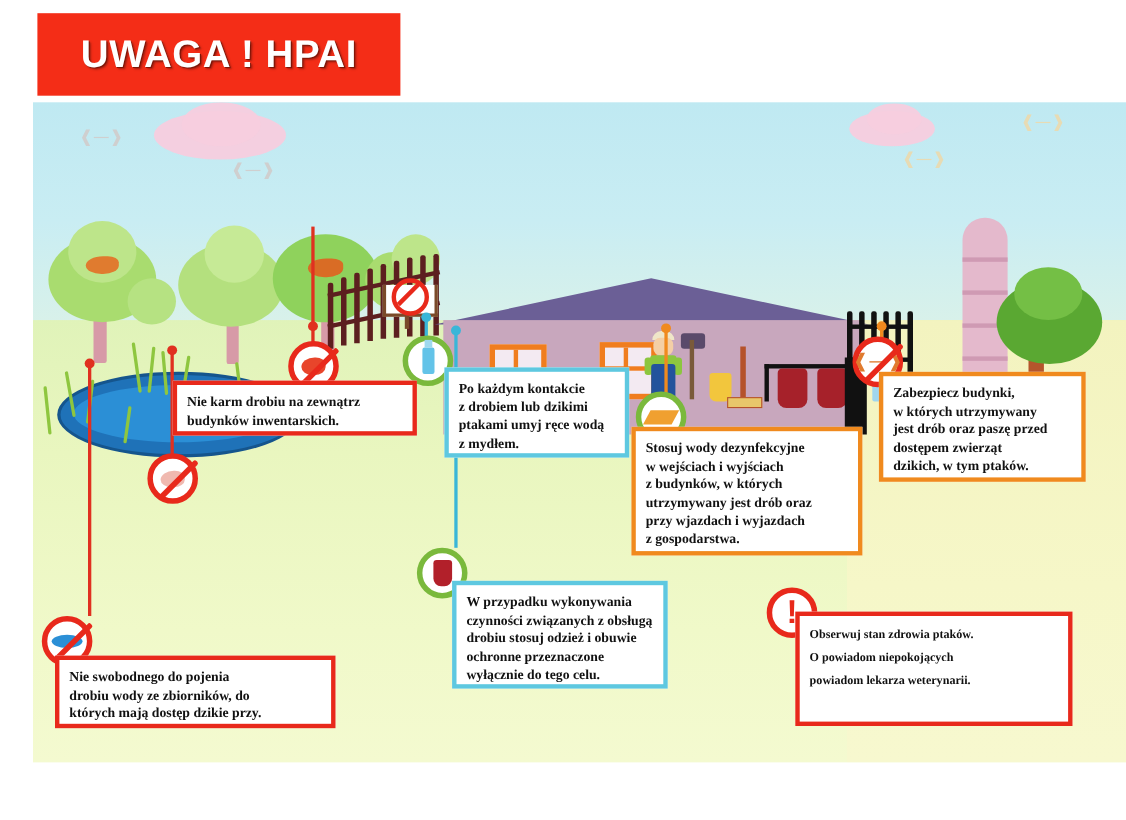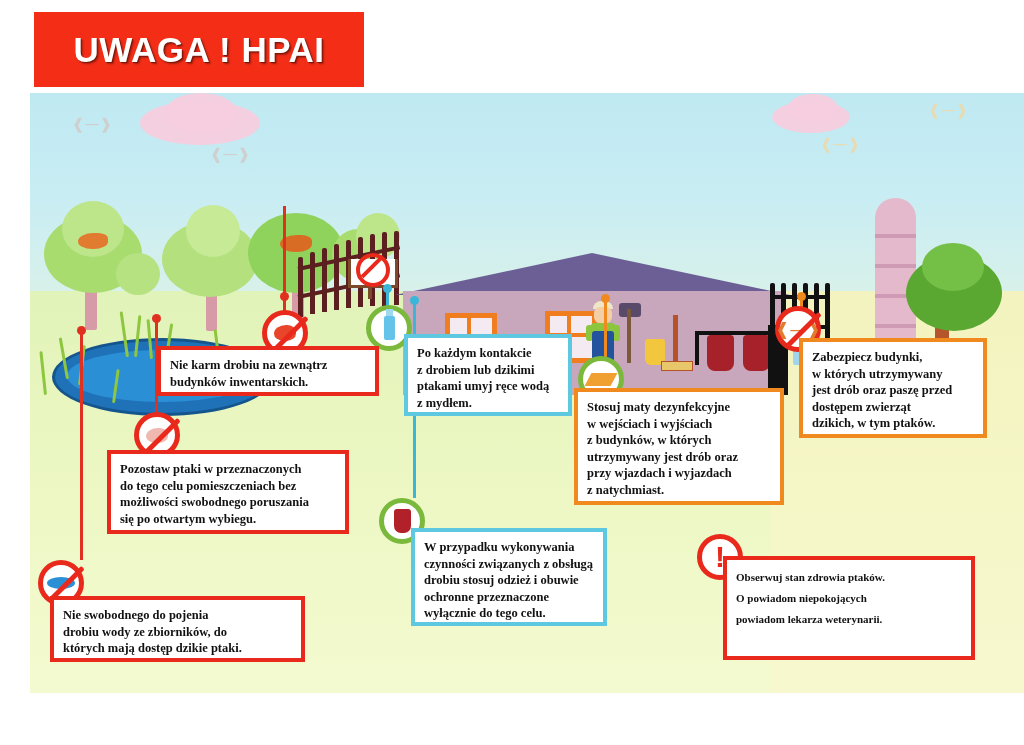--- a/index.html
+++ b/index.html
@@ -374,55 +374,49 @@
   </div>
 
   <div class="card blue" style="left:404px;top:334px;width:168px;height:82px;">
     <p>Po każdym kontakcie</p>
     <p>z drobiem lub dzikimi</p>
     <p>ptakami umyj ręce wodą</p>
     <p>z mydłem.</p>
   </div>
 
   <div class="card orange" style="left:574px;top:388px;width:210px;height:117px;">
-    <p>Stosuj maty dezynfekcyjne</p>
+    <p>Stosuj wody dezynfekcyjne</p>
     <p>w wejściach i wyjściach</p>
     <p>z budynków, w których</p>
     <p>utrzymywany jest drób oraz</p>
     <p>przy wjazdach i wyjazdach</p>
-    <p>z natychmiast.</p>
+    <p>z gospodarstwa.</p>
   </div>
 
   <div class="card orange" style="left:799px;top:338px;width:188px;height:100px;">
     <p>Zabezpiecz budynki,</p>
     <p>w których utrzymywany</p>
     <p>jest drób oraz paszę przed</p>
     <p>dostępem zwierząt</p>
     <p>dzikich, w tym ptaków.</p>
   </div>
 
-  <div class="card red" style="left:107px;top:450px;width:242px;height:84px;">
-    <p>Pozostaw ptaki w przeznaczonych</p>
-    <p>do tego celu pomieszczeniach bez</p>
-    <p>możliwości swobodnego poruszania</p>
-    <p>się po otwartym wybiegu.</p>
-  </div>
 
   <div class="card blue" style="left:411px;top:528px;width:196px;height:98px;">
     <p>W przypadku wykonywania</p>
     <p>czynności związanych z obsługą</p>
     <p>drobiu stosuj odzież i obuwie</p>
     <p>ochronne przeznaczone</p>
     <p>wyłącznie do tego celu.</p>
   </div>
 
   <div class="card red" style="left:50px;top:596px;width:255px;height:66px;">
     <p>Nie swobodnego do pojenia</p>
     <p>drobiu wody ze zbiorników, do</p>
-    <p>których mają dostęp dzikie ptaki.</p>
+    <p>których mają dostęp dzikie przy.</p>
   </div>
 
   <div class="card red big" style="left:723px;top:556px;width:252px;height:104px;">
     <p>Obserwuj stan zdrowia ptaków.</p>
     <p>O powiadom niepokojących</p>
     <p>powiadom lekarza weterynarii.</p>
   </div>
 
 </div>
 

